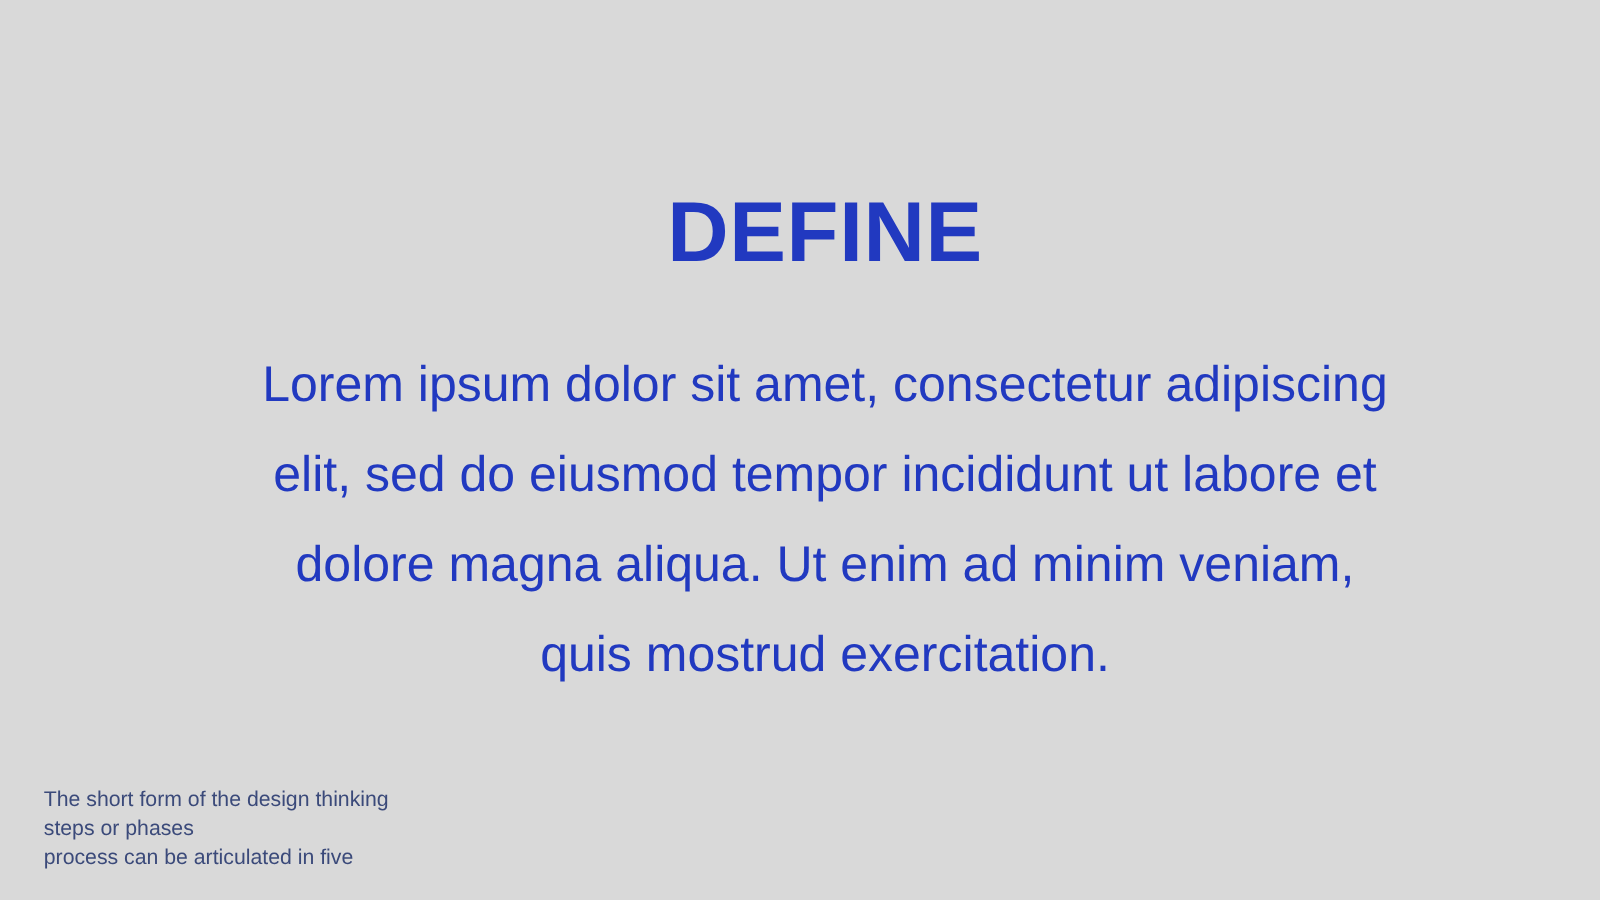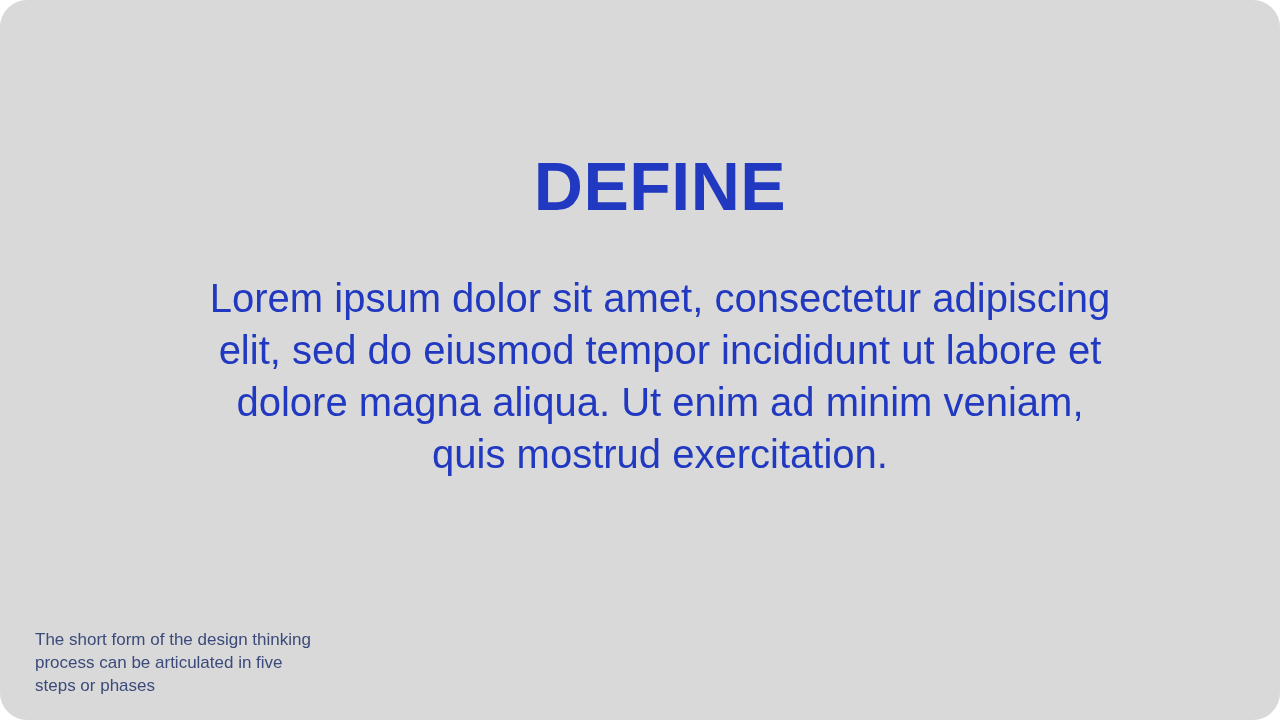--- a/index.html
+++ b/index.html
@@ -44,21 +44,21 @@
     text-align: center;
     white-space: nowrap;
   }
 
   .slide-body {
     margin: 0;
     padding: 0 42px;
     font-family: "Liberation Sans", sans-serif;
     font-size: 40px;
     font-weight: 400;
-    line-height: 52px;
+    line-height: 72px;
     color: #2139c0;
     text-align: center;
   }
 
   .title-gap {
     height: 50px;
   }
 
   
   .footnote {
@@ -76,31 +76,31 @@
   }
 
   .footnote-line {
     display: block;
     white-space: nowrap;
   }
 </style>
 </head>
 <body>
 
-<div class="slide" style="background: rgb(217, 217, 217); border-radius: 27px;">
+<div class="slide" style="background: rgb(217, 217, 217);">
 
   <div class="content-block">
 
     <h1 class="slide-title" style="color: rgb(33, 57, 192);">DEFINE</h1>
 
     <div class="title-gap"></div>
 
     <p class="slide-body" style="color: rgb(33, 57, 192);">Lorem ipsum dolor sit amet, consectetur adipiscing elit, sed do eiusmod tempor incididunt ut labore et dolore magna aliqua. Ut enim ad minim veniam, quis mostrud exercitation.</p>
 
   </div>
 
   <p class="footnote" style="color: rgb(59, 74, 122); margin-top: 18px;">
     <span class="footnote-line">The short form of the design thinking</span>
+    <span class="footnote-line">steps or phases</span>
     <span class="footnote-line">process can be articulated in five</span>
-    <span class="footnote-line">steps or phases</span>
   </p>
 
 </div>
 
 </body></html>

